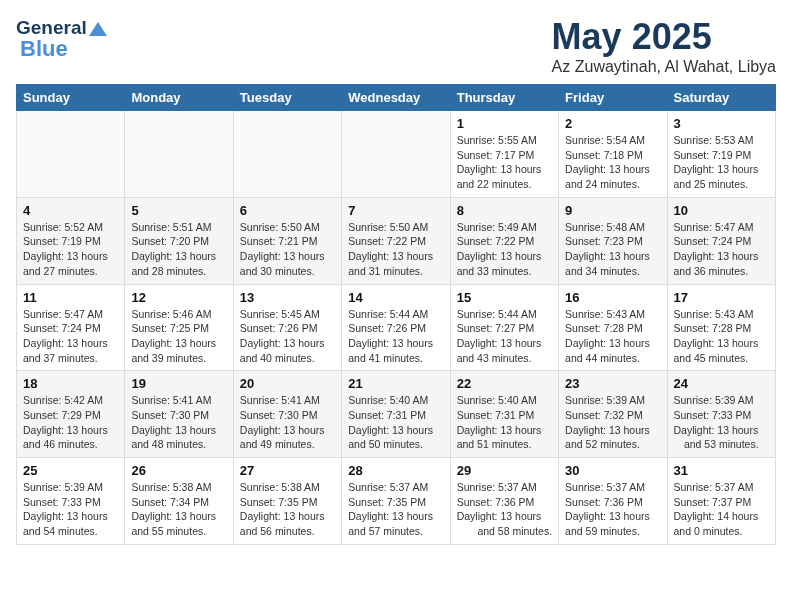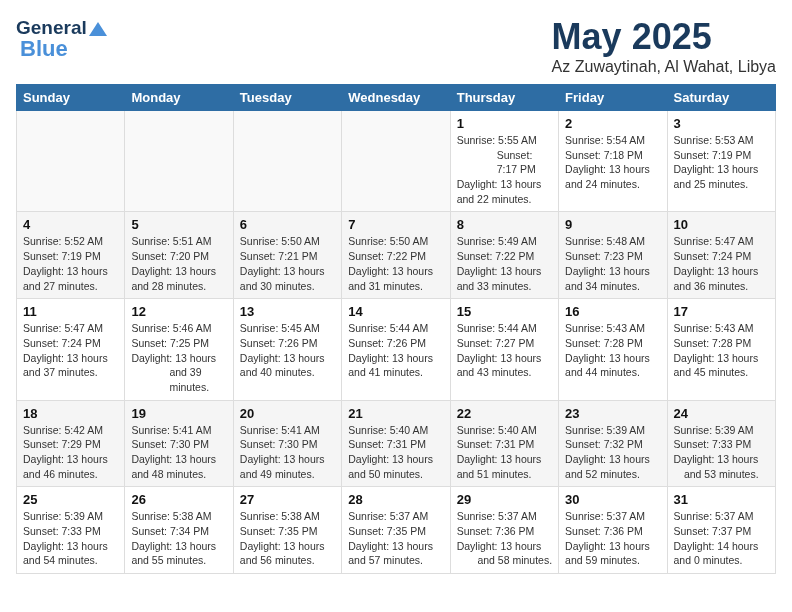--- a/index.html
+++ b/index.html
@@ -116,21 +116,21 @@
   <tbody id="calendar-body">
   <tr>
         <td class="empty"></td>
         <td class="empty"></td>
         <td class="empty"></td>
         <td class="empty"></td>
         <td>
           <span class="day-num">1</span>
           <div class="day-info">
             <span style="display: block;">Sunrise: 5:55 AM</span>
-            <span style="display: block; margin-left: 40px;">Sunset: 7:17 PM</span>
+            <span style="display: block;">Sunset: 7:17 PM</span>
             <span style="display: block;">Daylight: 13 hours</span>
             <span style="display: block;">and 22 minutes.</span>
           </div>
         </td>
         <td>
           <span class="day-num">2</span>
           <div class="day-info">
             <span style="display: block;">Sunrise: 5:54 AM</span>
             <span style="display: block;">Sunset: 7:18 PM</span>
             <span style="display: block;">Daylight: 13 hours</span>
@@ -221,21 +221,21 @@
             <span style="display: block;">Daylight: 13 hours</span>
             <span style="display: block;">and 37 minutes.</span>
           </div>
         </td>
         <td>
           <span class="day-num">12</span>
           <div class="day-info">
             <span style="display: block;">Sunrise: 5:46 AM</span>
             <span style="display: block;">Sunset: 7:25 PM</span>
             <span style="display: block;">Daylight: 13 hours</span>
-            <span style="display: block; margin-left: 38px;">and 39 minutes.</span>
+            <span style="display: block;">and 39 minutes.</span>
           </div>
         </td>
         <td>
           <span class="day-num">13</span>
           <div class="day-info">
             <span style="display: block;">Sunrise: 5:45 AM</span>
             <span style="display: block;">Sunset: 7:26 PM</span>
             <span style="display: block;">Daylight: 13 hours</span>
             <span style="display: block;">and 40 minutes.</span>
           </div>

